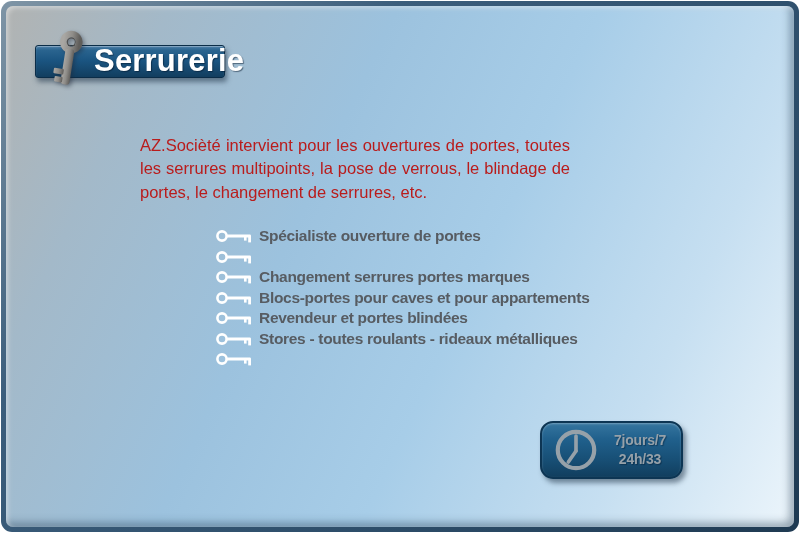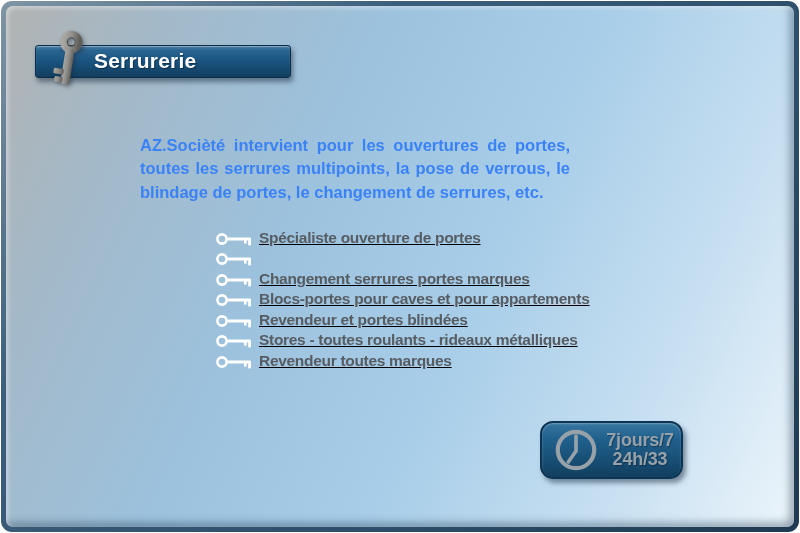--- a/index.html
+++ b/index.html
@@ -14,74 +14,74 @@
     background:linear-gradient(135deg,#7f95a6 0%, #3c5e7c 30%, #2c4c68 70%, #1f3a52 100%);
   }
   
   .canvas{
     position:absolute; inset:6px; border-radius:7px;
     background:linear-gradient(115deg,#b1b3b2 0%, #a3b9c9 16%, #9cc2de 38%, #a7cde8 58%, #c6dff1 80%, #ecf5fb 100%);
     box-shadow: inset 2px 2px 5px rgba(255,255,255,0.5), inset -4px -4px 8px rgba(25,50,75,0.42);
   }
   
   .banner{
-    position:absolute; left:35px; top:45px; width:256px; height:33px;
+    position:absolute; left:35px; top:45px; width:190px; height:33px;
     border-radius:3px;
     background:linear-gradient(180deg,#4a7da6 0%, #2a648f 14%, #1a5480 48%, #123e5f 100%);
     border:1px solid #0b2d48;
     box-shadow:2px 4px 5px rgba(35,55,75,0.55), inset 0 1px 1px rgba(255,255,255,0.35);
     box-sizing:border-box;
-    color:#ffffff; font-weight:bold; font-size:21px; line-height:30px;
+    color:#ffffff; font-weight:bold; font-size:31px; line-height:30px;
     padding-left:58px; letter-spacing:0.2px;
     text-shadow:1px 1px 1px rgba(0,20,40,0.5);
   }
   .key-header{position:absolute; left:52px; top:30px; width:38px; height:62px; z-index:4;
     filter:drop-shadow(2px 2px 2px rgba(30,40,55,0.45));}
   
   .phone-btn{
     position:absolute; left:622px; top:63px; width:123px; height:33px;
     box-sizing:border-box; border-radius:10px;
     background:linear-gradient(180deg,#c3c5c6 0%, #a2a4a5 45%, #8f9192 100%);
     border:2px solid #24486a;
     box-shadow:2px 3px 4px rgba(30,50,70,0.5), inset 0 1px 1px rgba(255,255,255,0.55);
     color:#1d6094; font-size:17px; font-weight:normal;
     display:flex; align-items:center; justify-content:center;
     letter-spacing:0.3px; cursor:pointer;
   }
   
   .intro{
     position:absolute; left:140px; top:117px; width:430px;
-    color:#3b82f6; font-size:16.5px; line-height:23.5px;
-    text-align:justify; text-align-last:left;font-weight:bold;
+    color:#b91c1c; font-size:16.5px; line-height:23.5px;
+    text-align:justify; text-align-last:left;
   }
   
   .services{
     position:absolute; left:215px; top:226px; margin:0; padding:0; list-style:none;
   }
   .services li{
-    display:flex; align-items:flex-end; height:20.5px;text-decoration:underline;
+    display:flex; align-items:center; height:20.5px;
   }
   .bullet-key{width:40px; height:16px; margin-right:4px; flex:0 0 auto;}
   .svc-label{
     color:#575c62; font-size:15.5px; font-weight:bold; letter-spacing:-0.3px;
     white-space:nowrap;
   }
   
   .avail-btn{
     position:absolute; left:540px; top:421px; width:143px; height:58px;
     box-sizing:border-box; border-radius:13px;
     background:linear-gradient(180deg,#35759f 0%, #20608c 30%, #174e74 70%, #113e5e 100%);
     border:2px solid #0d3553;
     box-shadow:3px 4px 5px rgba(25,45,65,0.5), inset 0 1px 2px rgba(255,255,255,0.3);
     display:flex; align-items:center; padding-left:11px; cursor:pointer;
   }
   .clock{width:46px; height:46px; flex:0 0 auto;}
   .avail-text{
     flex:1; text-align:center; color:#96a1a9; font-weight:bold;
-    font-size:18px; line-height:19px; letter-spacing:-0.2px;
+    font-size:14px; line-height:19px; letter-spacing:-0.2px;
     text-shadow:1px 1px 1px rgba(0,20,40,0.4);
   }
 </style>
 </head>
 <body>
 
 <div id="screen">
   <div class="frame"></div>
   <div class="canvas"></div>
 
@@ -163,21 +163,20 @@
         </svg>
       <span class="svc-label">Stores - toutes roulants - rideaux métalliques</span>
     </li>
     <li>
       <svg class="bullet-key" viewBox="0 0 40 16">
           <circle cx="7" cy="8" r="4.6" fill="none" stroke="#ffffff" stroke-width="2.6"></circle>
           <rect x="11.6" y="6.6" width="24.4" height="3" rx="1.2" fill="#ffffff"></rect>
           <rect x="29" y="9" width="2.6" height="3.6" fill="#ffffff"></rect>
           <rect x="33.2" y="9" width="2.8" height="5.4" fill="#ffffff"></rect>
         </svg>
-      <span class="svc-label">Revendeur toutes marques</span>
     </li>
   </ul>
 
   <div class="avail-btn">
     <svg class="clock" viewBox="0 0 48 48">
       <circle cx="24" cy="24" r="19" fill="none" stroke="#96a1a9" stroke-width="4.4"></circle>
       <line x1="24" y1="25" x2="24" y2="9.5" stroke="#96a1a9" stroke-width="3.8" stroke-linecap="round"></line>
       <line x1="24" y1="25" x2="16" y2="36.5" stroke="#96a1a9" stroke-width="3.8" stroke-linecap="round"></line>
     </svg>
     <div class="avail-text">

